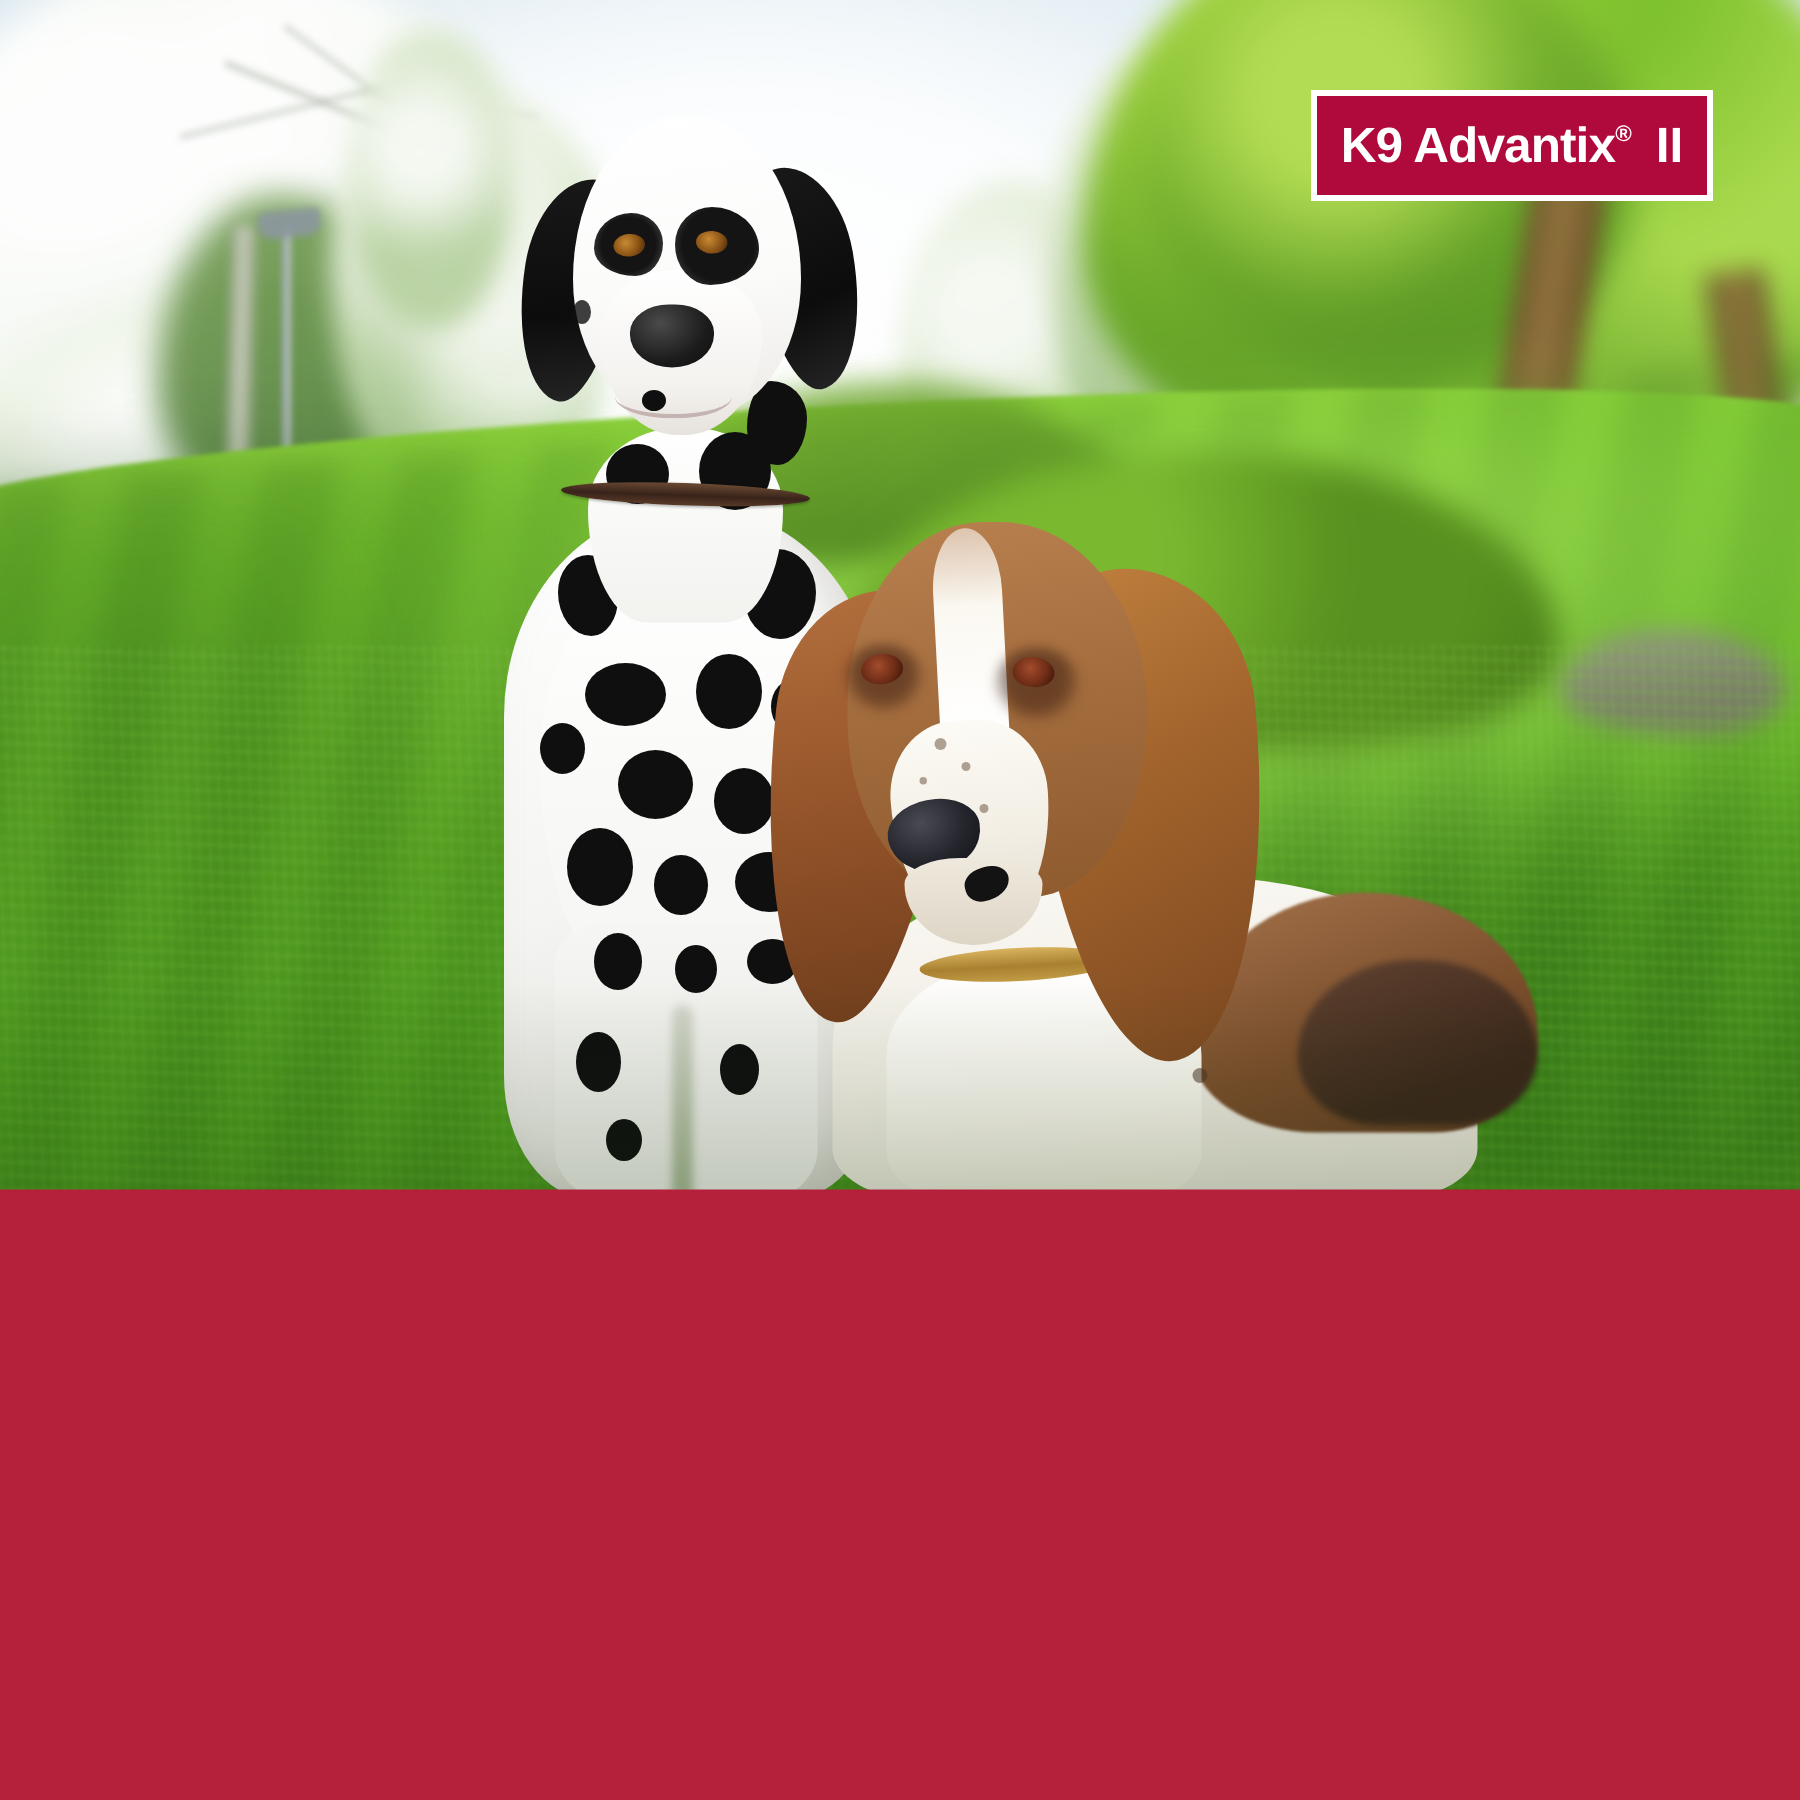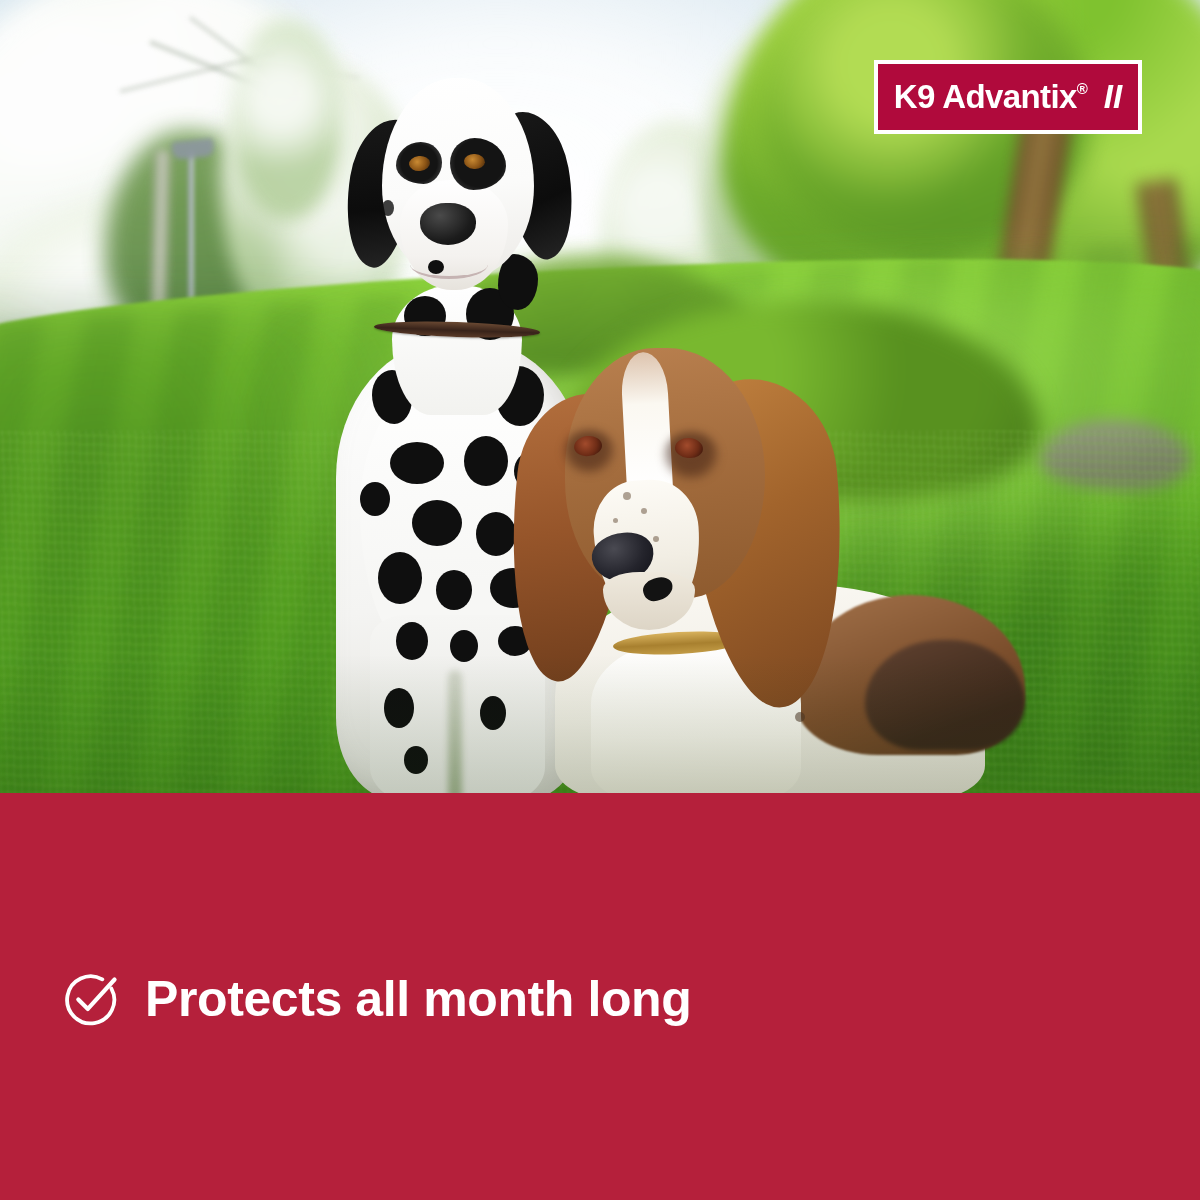--- a/index.html
+++ b/index.html
@@ -632,21 +632,20 @@
     font-size: 15px;
     vertical-align: super;
     letter-spacing: 0;
     position: relative;
     top: -2px;
     left: 0px;
   }
   .logo-text .ii {
     letter-spacing: 0px;
     margin-left: 16px;
-    font-style: italic;
   }
 
   
   .banner {
     position: absolute;
     left: 0;
     top: 793px;
     width: 1200px;
     height: 407px;
     background: #b5203b;
@@ -815,26 +814,19 @@
     <div class="photo-vig"></div>
 
     <div class="logo">
       <div class="logo-text"><span>K9 Advantix</span><span class="reg">®</span><span class="ii">II</span></div>
     </div>
   </div>
 
   <div class="banner">
     <div class="claims">
 
-      <div class="claim">
-        <svg class="claim-icon" viewBox="0 0 64 64" aria-hidden="true">
-          <path d="M54.5 20.5 A26 26 0 1 1 44.5 10.3" fill="none" stroke="#ffffff" stroke-width="4.2" stroke-linecap="round"></path>
-          <path d="M18 32.5 L28.5 43 L58 10.5" fill="none" stroke="#ffffff" stroke-width="4.6" stroke-linecap="round" stroke-linejoin="round"></path>
-        </svg>
-        <div class="claim-text">Protects all month long</div>
-      </div>
 
 
 
     </div>
   </div>
 
 </div>
 
 </body></html>

